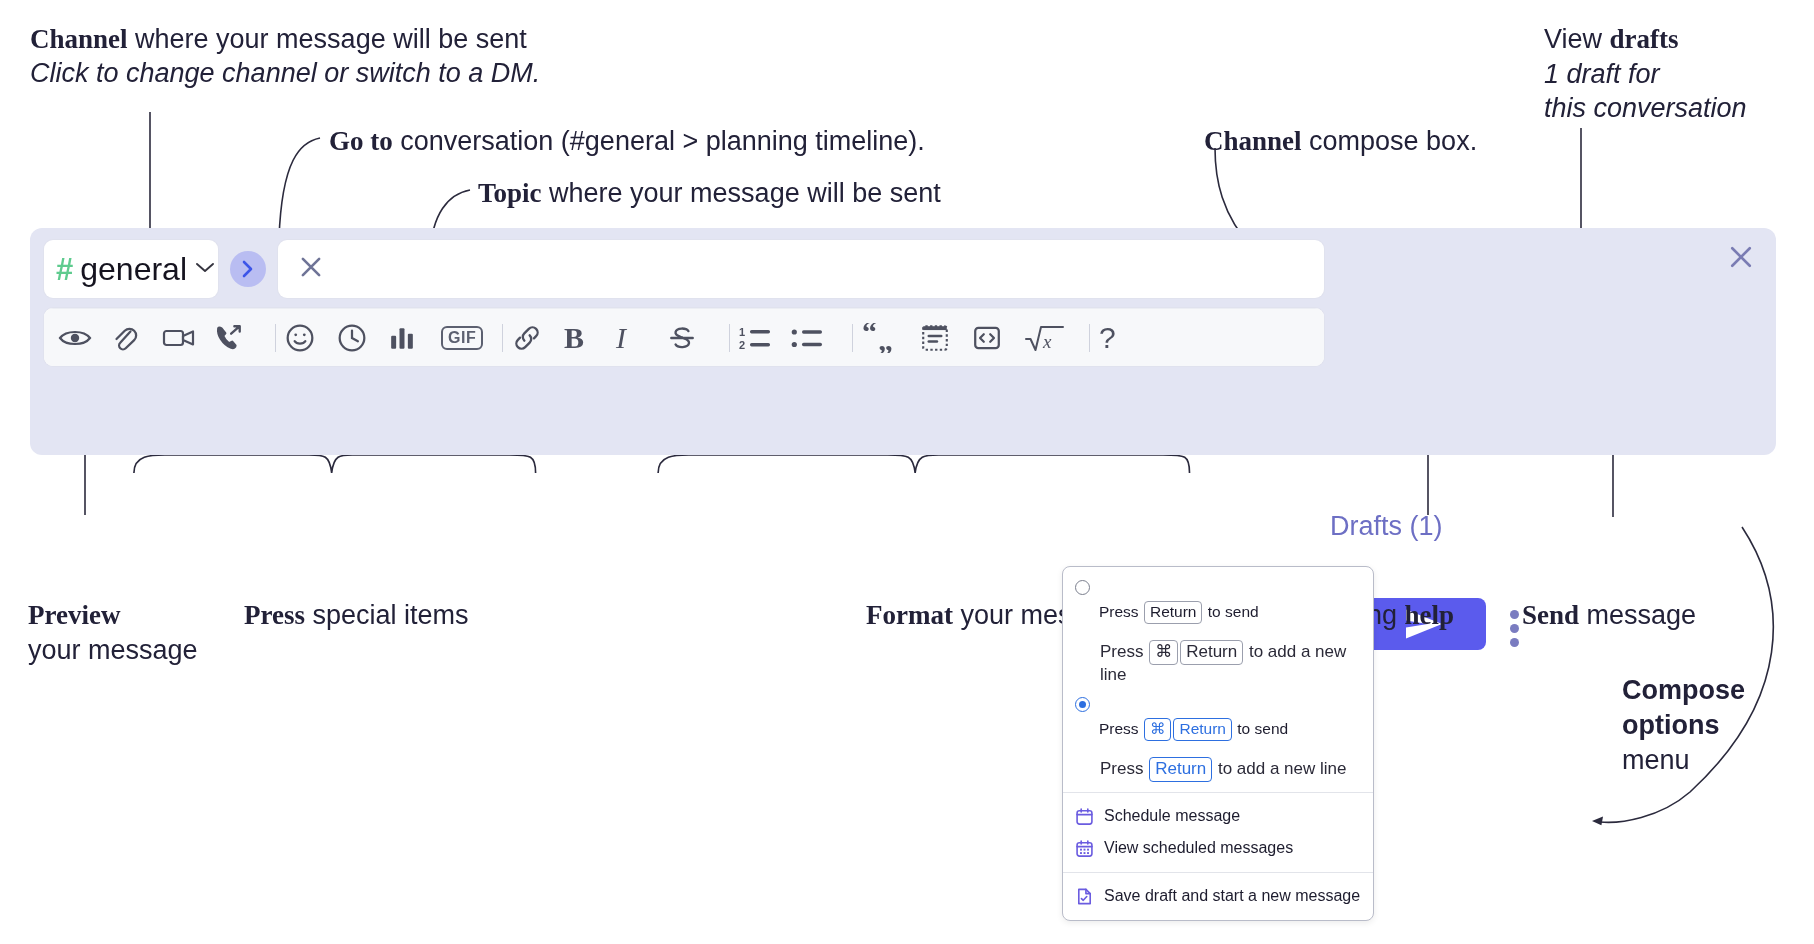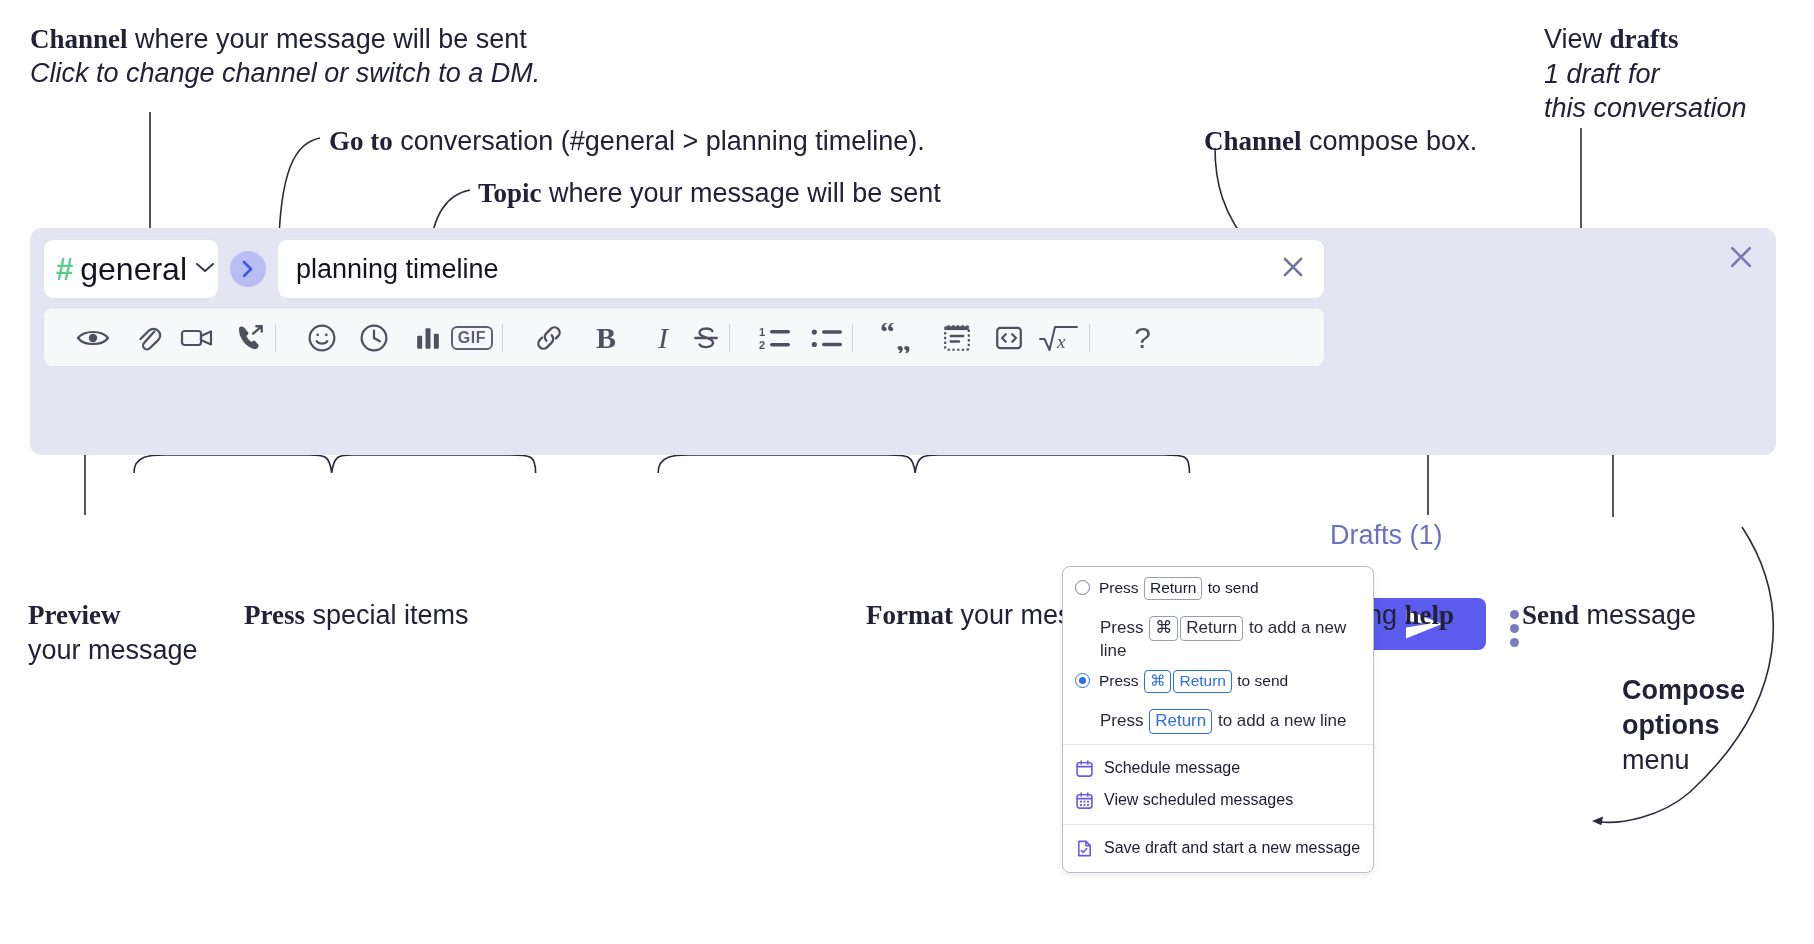--- a/index.html
+++ b/index.html
@@ -55,58 +55,58 @@
   .msg-area { height:92px; position:relative; }
   .placeholder {
     position:absolute; left:18px; top:22px; font-size:26px; color:#6f6e7c;
   }
   .expand-ico { position:absolute; right:16px; top:26px; }
 
   .toolbar {
     height:58px; background:#f7f8fa; border-top:1px solid #eceef4;
     display:flex; align-items:center; gap:0; padding:0 14px;
   }
-  .tb { width:52px; height:44px; display:flex; align-items:center; justify-content:flex-end; }
+  .tb { width:52px; height:44px; display:flex; align-items:center; justify-content:flex-start; }
   .sep { width:1px; height:28px; background:#cfd2dd; margin:0 9px; }
   .gif-box {
     border:2.5px solid #5c6070; border-radius:6px; padding:1px 5px;
     font-size:16px; font-weight:700; color:#5c6070; letter-spacing:0.5px;
   }
   .bi { font-size:30px; color:#4e5160; }
   .bi.b { font-weight:700; font-family:"Liberation Serif", serif; }
   .bi.i { font-style:italic; font-family:"Liberation Serif", serif; }
   .qm { font-size:30px; color:#4e5160; }
 
   .sendbtn {
     position:absolute; left:1332px; top:370px; width:124px; height:52px;
     background:#5b5bed; border-radius:8px;
     display:flex; align-items:center; justify-content:center;
   }
   .kebab { position:absolute; left:1480px; top:382px; }
   .kebab i { display:block; width:9px; height:9px; border-radius:50%; background:#7a7cc0; margin-bottom:5px; }
   .drafts {
-    position:absolute; left:1300px; top:292px; font-size:27px; color:#6d6fc4;
+    position:absolute; left:1300px; top:283px; font-size:27px; color:#6d6fc4;
   }
   .close-top { position:absolute; right:20px; top:14px; }
 
   
   #menu {
     position:absolute; left:1062px; top:566px; width:312px;
     background:#fff; border:1px solid #b9bcc9; border-radius:8px;
     box-shadow:0 2px 6px rgba(0,0,0,.08);
     font-size:15.5px; color:#1d1c2e;
   }
   .msec { padding:10px 12px 10px 12px; }
   .msec + .msec { border-top:1px solid #e2e4ea; }
   .mopt { display:flex; align-items:flex-start; gap:9px; }
   .mopt + .mopt { margin-top:9px; }
   .radio { width:15px; height:15px; border-radius:50%; border:1.6px solid #7b7f8e; margin-top:3px; flex:0 0 auto; background:#fff; }
   .radio.on { border:1.6px solid #2d6fe0; background:#fff; position:relative; }
   .radio.on::after { content:""; position:absolute; left:3px; top:3px; width:7px; height:7px; border-radius:50%; background:#2d6fe0; }
-  .oline { line-height:1.35; }
+  .oline { line-height:1.35;margin-top:24px; }
   .sub { font-size:17px; color:#2b2a38; margin-top:16px; padding-left:1px; }
   kbd {
     display:inline-block; border:1px solid #9b9fad; border-radius:4px;
     padding:0 5px; font-family:"Liberation Sans", sans-serif;
     background:#fff; line-height:1.35; margin:0 1px;
   }
   kbd.blue { border-color:#2d6fe0; color:#2d6fe0; }
   .mitem { display:flex; align-items:center; gap:10px; font-size:16px; padding:4px 0; }
   .mitem + .mitem { margin-top:5px; }
 
@@ -194,21 +194,20 @@
         </span>
       </div>
 
       <div class="gobtn">
         <svg width="14" height="20" viewBox="0 0 14 20" fill="none" stroke="#3d55e8" stroke-width="2.6" stroke-linecap="round" stroke-linejoin="round">
             <path d="M3 3 L10 10 L3 17"></path>
           </svg>
       </div>
 
       <div class="topic-field">
-        <span class="topic-text">planning timeline</span>
         <span class="clear-x">
           <svg width="30" height="30" viewBox="0 0 24 24" fill="none" stroke="#6f7497" stroke-width="2.1" stroke-linecap="round">
               <path d="M5.5 5.5 L18.5 18.5 M18.5 5.5 L5.5 18.5"></path>
             </svg>
         </span>
       </div>
     </div>
 
     <div class="msgbox">
 

